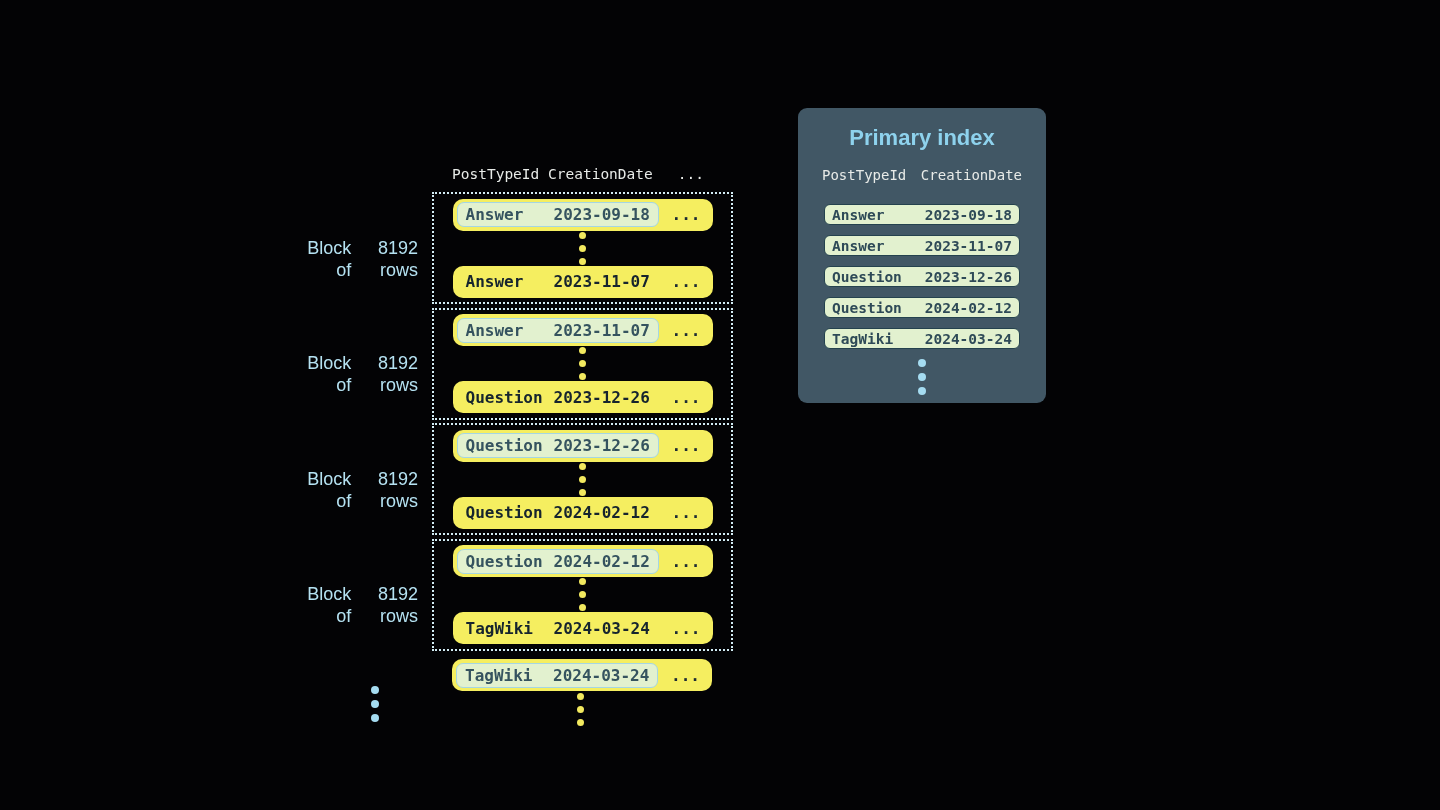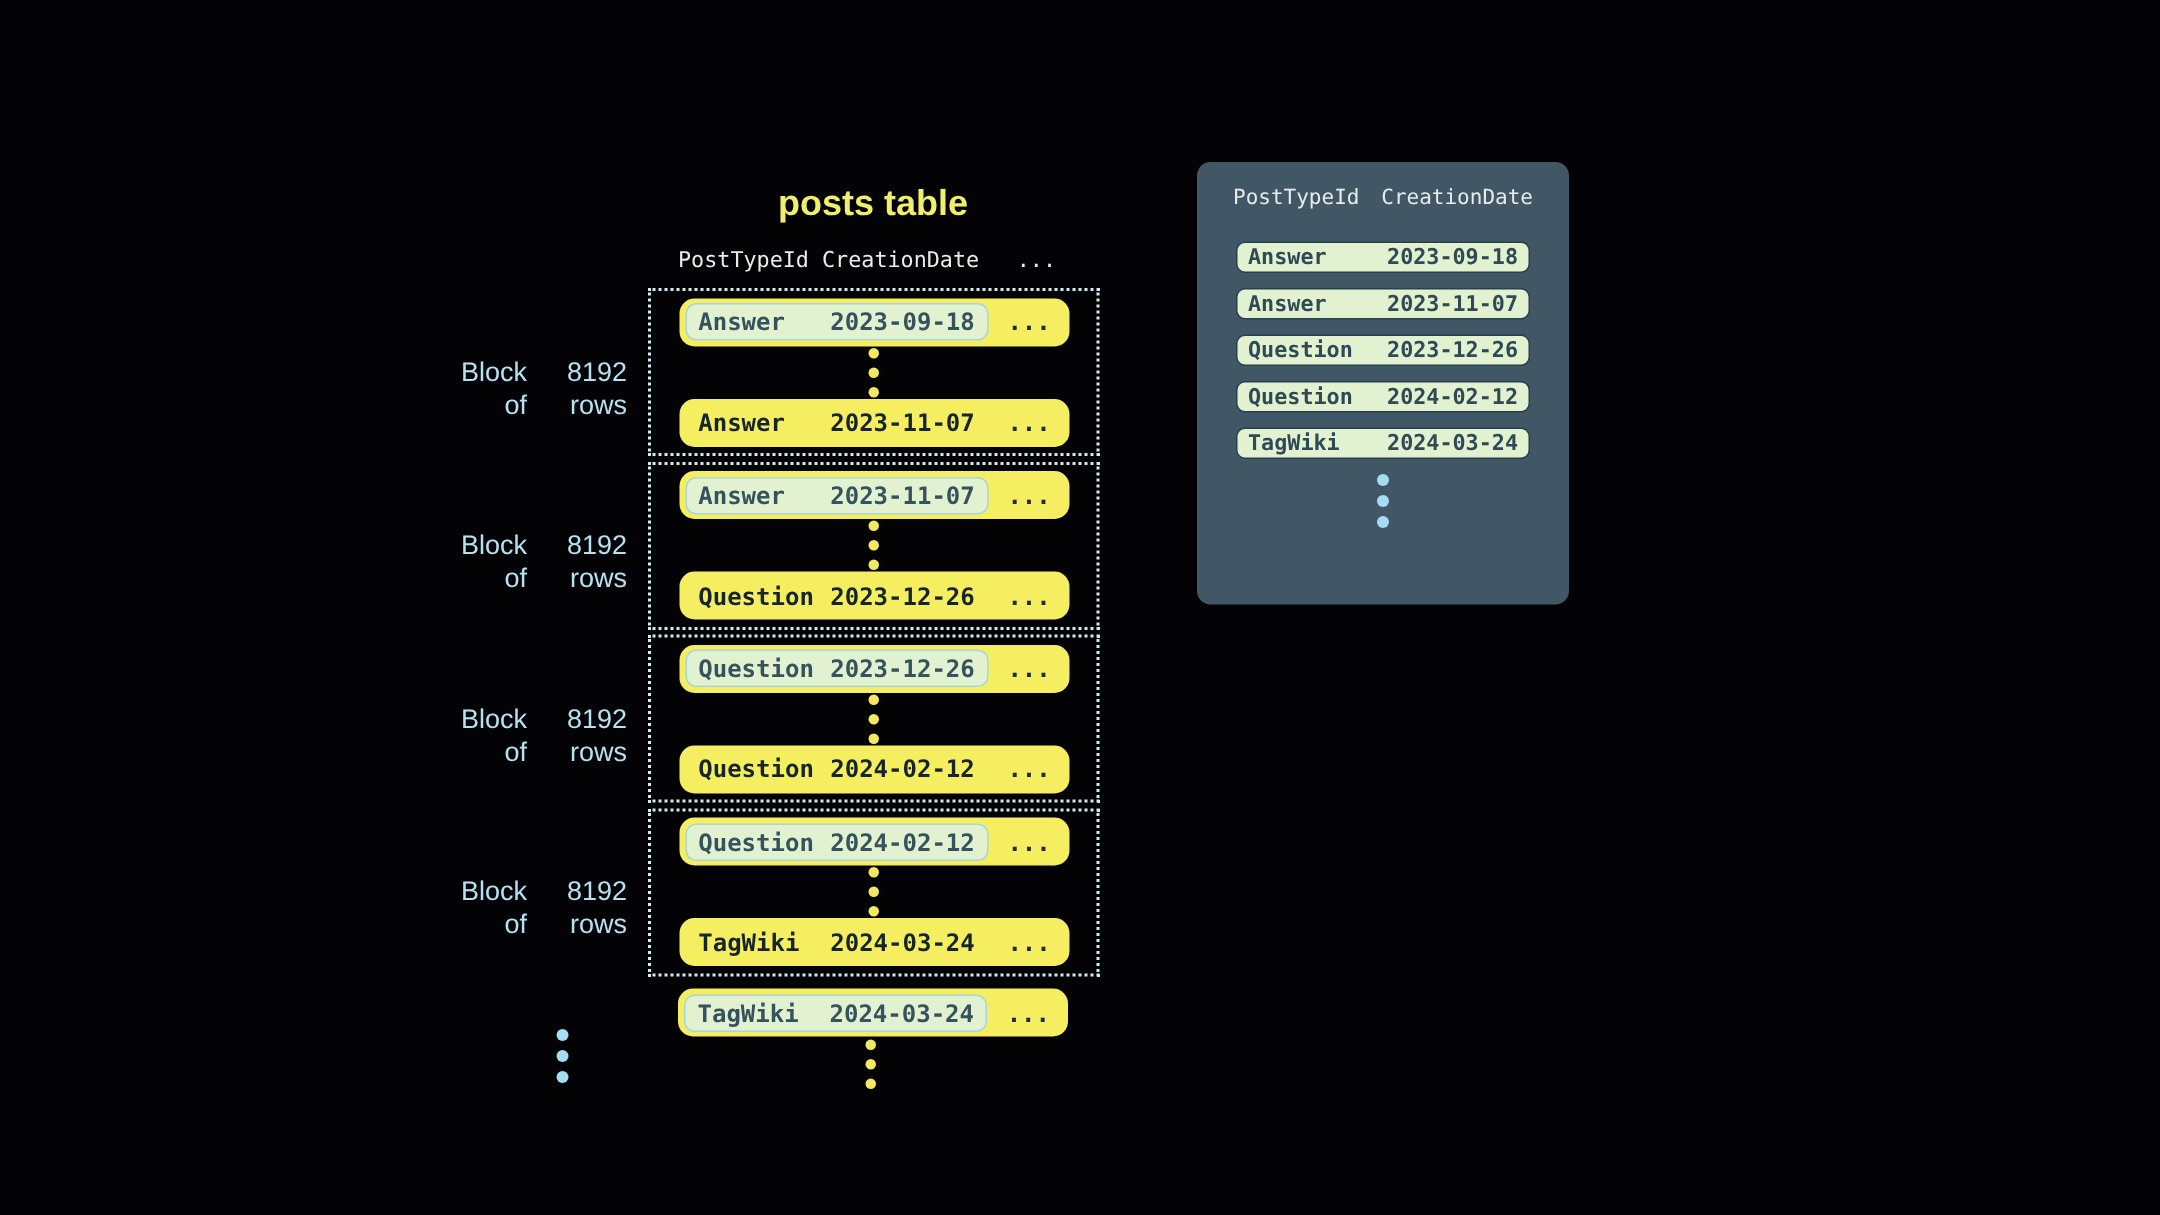--- a/index.html
+++ b/index.html
@@ -84,21 +84,20 @@
     font-family: "DejaVu Sans Mono", monospace;
     font-size: 14.5px; font-weight: 700; color: #2e4a57;
   }
   .panel-dots { margin-top: 9px; }
 </style>
 </head>
 <body>
 
 <div class="canvas">
 
-  <div class="posts-title">posts table</div>
   <div class="posts-headers">
     <span class="h-type">PostTypeId</span>
     <span class="h-date">CreationDate</span>
     <span class="h-more">...</span>
   </div>
 
   <div class="blocks">
 
     <div class="block">
       <div class="prow">
@@ -219,20 +218,21 @@
   <div class="block-label" style="top:469px">
     <span>Block of</span>
     <span>8192 rows</span>
   </div>
   <div class="block-label" style="top:584px">
     <span>Block of</span>
     <span>8192 rows</span>
   </div>
 
   <div class="panel">
+    <div class="panel-title">Primary index</div>
     <div class="panel-headers">
       <span>PostTypeId</span>
       <span>CreationDate</span>
     </div>
     <div class="irows">
       <div class="irow">
         <span>Answer</span>
         <span>2023-09-18</span>
       </div>
       <div class="irow">

